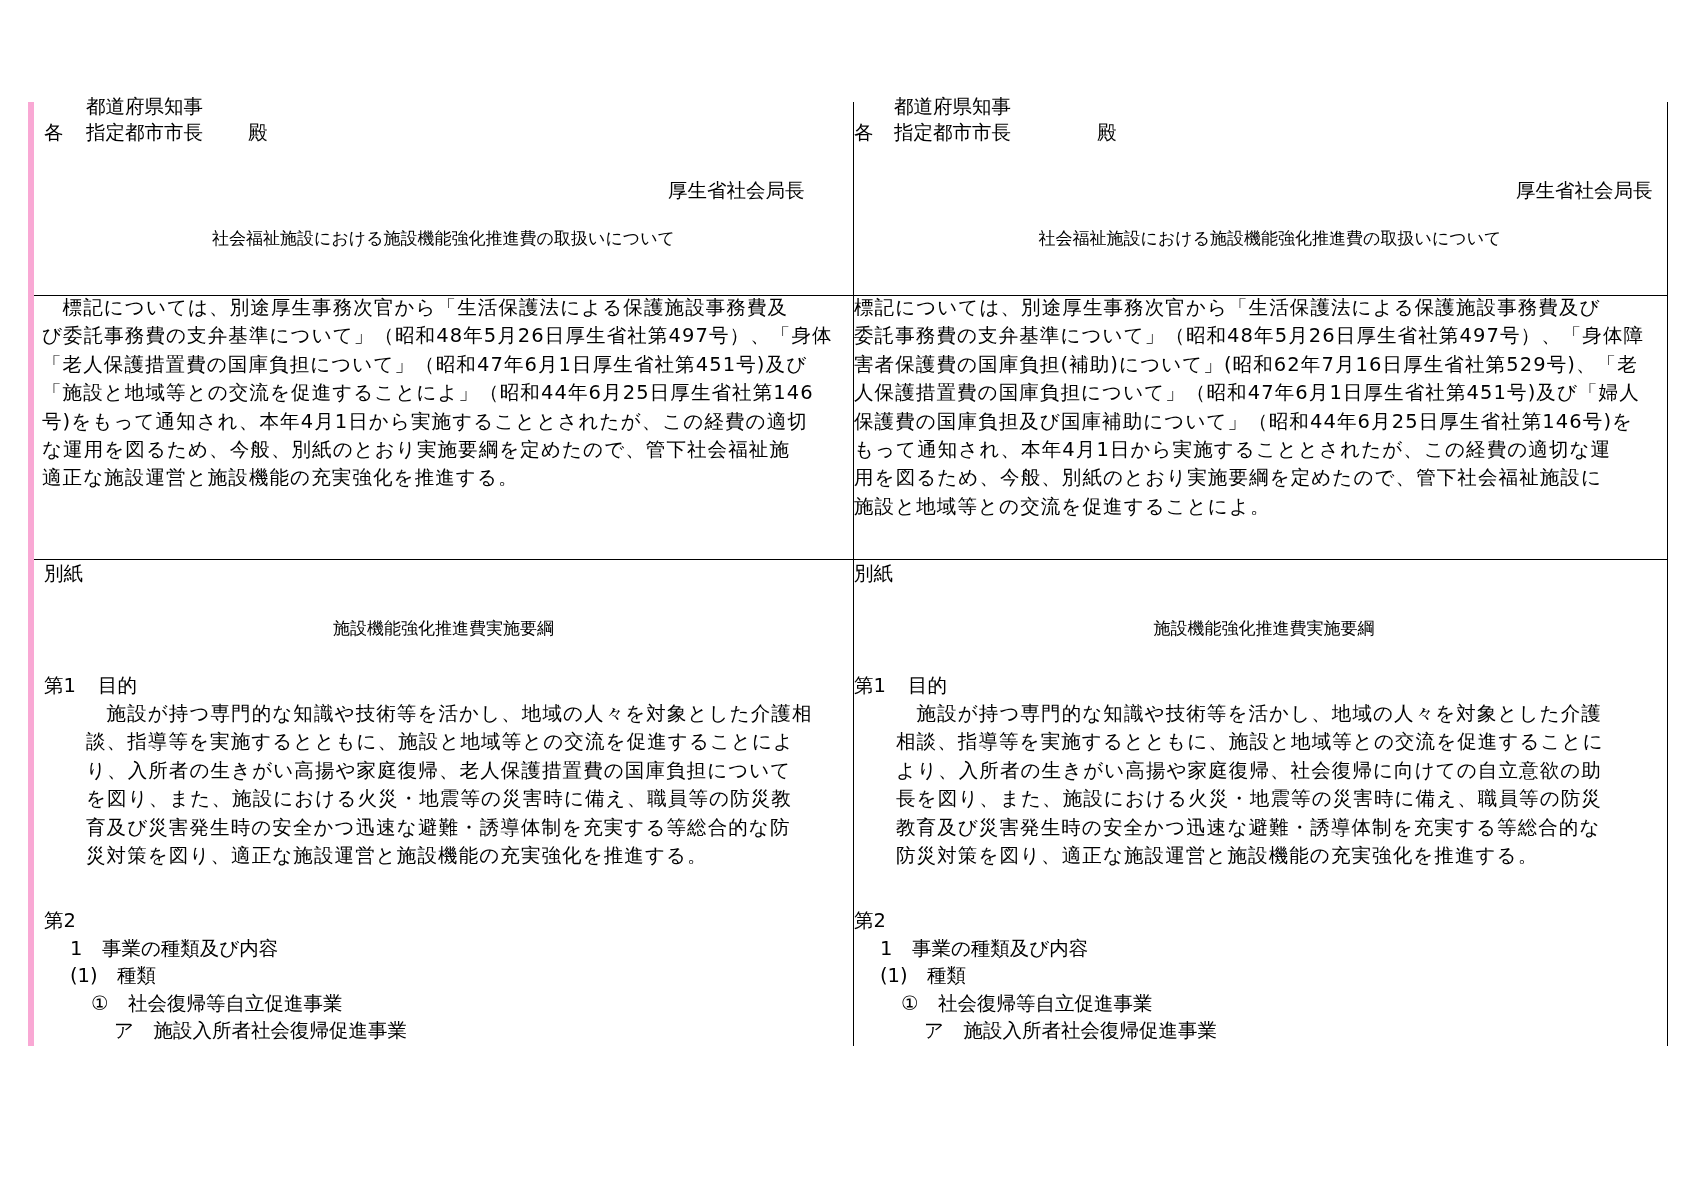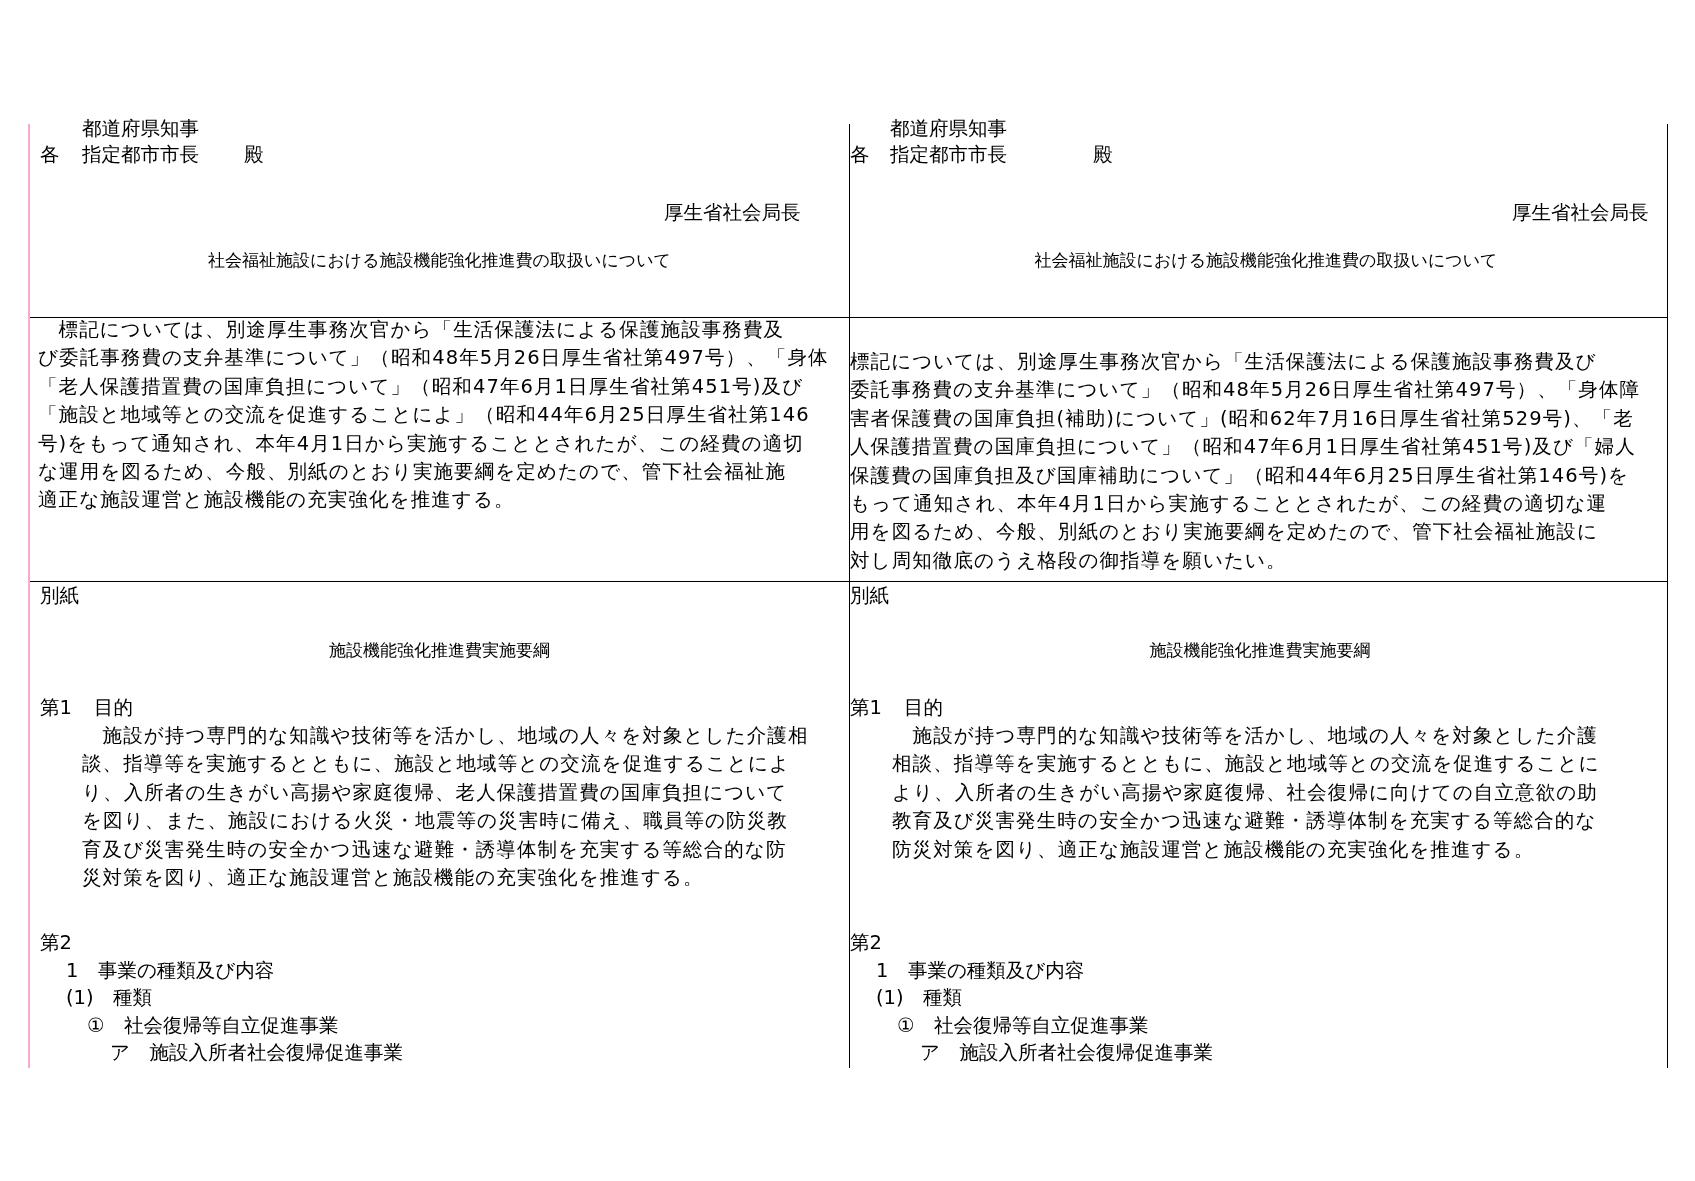--- a/index.html
+++ b/index.html
@@ -11,24 +11,24 @@
       width: 1695px;
       height: 1181px;
       position: relative;
       overflow: hidden;
       font-family: "DejaVu Sans", "Liberation Sans", sans-serif;
       color: #000000;
     }
     .page-table {
       position: absolute;
       left: 28px;
-      top: 124px;
+      top: 102px;
       width: 1640px;
       height: 944px;
-      border-left: 2px solid #f9a8d4;
+      border-left: 6px solid #f9a8d4;
       border-right: 1px solid #000;
       box-sizing: border-box;
     }
     .col-divider {
       position: absolute;
       left: 819px;
       top: 0;
       width: 1px;
       height: 100%;
       background: #000;
@@ -123,42 +123,43 @@
 
   <div class="cell right" style="top:0; height:193px;">
     <span class="txt" style="left:40px; top:-9px;">都道府県知事</span>
     <span class="txt" style="left:0px; top:17px;">各</span>
     <span class="txt" style="left:40px; top:17px;">指定都市市長</span>
     <span class="txt" style="left:243px; top:17px;">殿</span>
     <span class="txt" style="left:662px; top:75px;">厚生省社会局長</span>
     <div class="centered" style="top:122px; padding-left:6px;">社会福祉施設における施設機能強化推進費の取扱いについて</div>
   </div>
 
-  <div class="cell right" style="top:194px; height:263px;margin-top:32px;">
+  <div class="cell right" style="top:194px; height:263px;">
     <div class="para" style="left:0px; top:-2px; width:812px;">
       <div>標記については、別途厚生事務次官から「生活保護法による保護施設事務費及び</div>
       <div>委託事務費の支弁基準について」（昭和48年5月26日厚生省社第497号）、「身体障</div>
       <div>害者保護費の国庫負担(補助)について」(昭和62年7月16日厚生省社第529号)、「老</div>
       <div>人保護措置費の国庫負担について」（昭和47年6月1日厚生省社第451号)及び「婦人</div>
       <div>保護費の国庫負担及び国庫補助について」（昭和44年6月25日厚生省社第146号)を</div>
       <div>もって通知され、本年4月1日から実施することとされたが、この経費の適切な運</div>
       <div>用を図るため、今般、別紙のとおり実施要綱を定めたので、管下社会福祉施設に</div>
-      <div>対し周知徹底のうえ格段の御指導を願いたい。</div>
+      <div>施設と地域等との交流を促進することによ。</div>
     </div>
   </div>
 
   <div class="cell right" style="top:458px; height:486px;">
     <span class="txt" style="left:0px; top:0px;">別紙</span>
     <div class="centered" style="top:54px;">施設機能強化推進費実施要綱</div>
     <span class="txt" style="left:0px; top:112px;">第1</span>
     <span class="txt" style="left:54px; top:112px;">目的</span>
     <div class="para" style="left:42px; top:140px; width:768px;">
       <div>　施設が持つ専門的な知識や技術等を活かし、地域の人々を対象とした介護</div>
       <div>相談、指導等を実施するとともに、施設と地域等との交流を促進することに</div>
       <div>より、入所者の生きがい高揚や家庭復帰、社会復帰に向けての自立意欲の助</div>
+      <div>長を図り、また、施設における火災・地震等の災害時に備え、職員等の防災</div>
       <div>教育及び災害発生時の安全かつ迅速な避難・誘導体制を充実する等総合的な</div>
       <div>防災対策を図り、適正な施設運営と施設機能の充実強化を推進する。</div>
     </div>
     <span class="txt" style="left:0px; top:347px;">第2</span>
     <span class="txt" style="left:26px; top:375px;">1　事業の種類及び内容</span>
     <span class="txt" style="left:26px; top:402px;">(1)　種類</span>
     <span class="txt" style="left:47px; top:430px;">①　社会復帰等自立促進事業</span>
     <span class="txt" style="left:70px; top:457px;">ア　施設入所者社会復帰促進事業</span>
   </div>
 </div>

